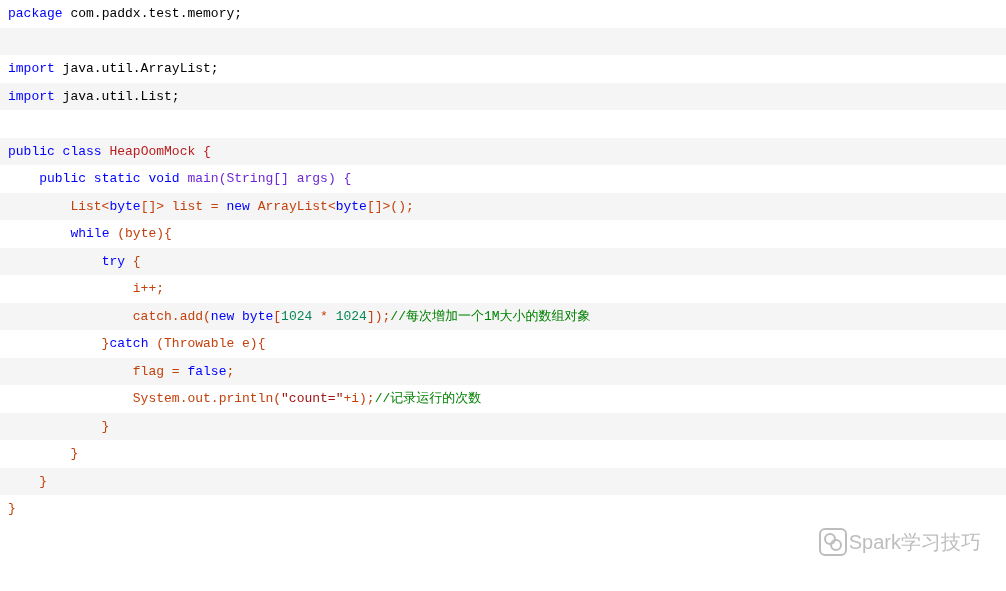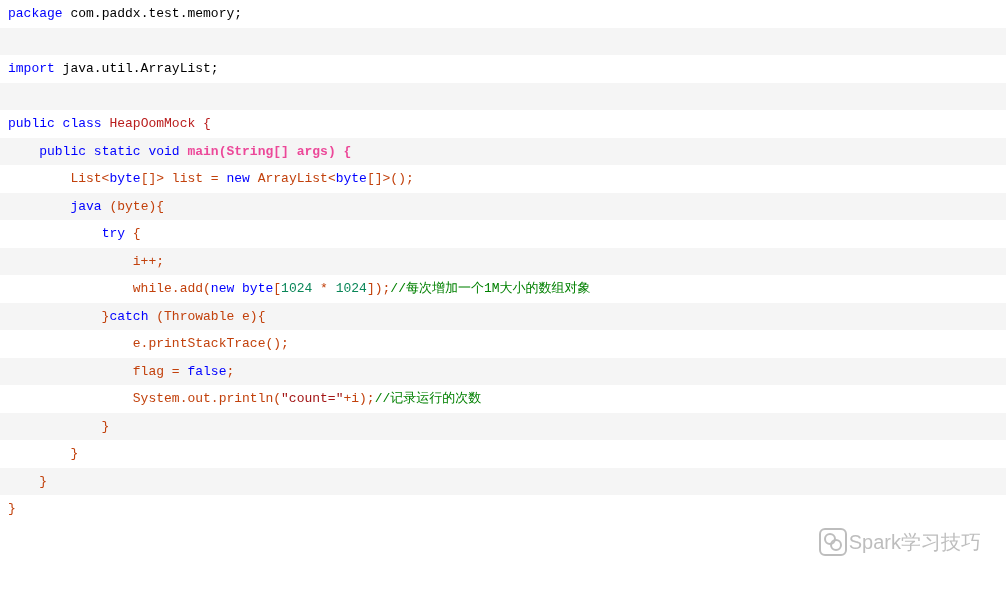--- a/index.html
+++ b/index.html
@@ -29,21 +29,21 @@
     }
     .code-line:nth-child(odd) {
       background: #ffffff;
     }
     .code-line:nth-child(even) {
       background: #f5f5f5;
     }
     .kw { color: #0000ff; }
     .pkg { color: #000000; }
     .cls { color: #b91c1c; }
-    .method { color: #ec4899; font-weight: bold; }
+    .method { color: #6d28d9; }
     .num { color: #098658; }
     .str { color: #a31515; }
     .comment { color: #008000; }
     .bool { color: #0000ff; }
     .plain { color: #c2410c; }
     .watermark {
       position: absolute;
       bottom: 35px;
       right: 25px;
       display: flex;
@@ -85,30 +85,30 @@
       right: 3px;
     }
   </style>
 </head>
 <body>
 
 <div class="code-container">
     <div class="code-line"><span><span class="kw">package </span><span class="pkg">com.paddx.test.memory;</span></span></div>
     <div class="code-line"><span>&nbsp;</span></div>
     <div class="code-line"><span><span class="kw">import </span><span class="pkg">java.util.ArrayList;</span></span></div>
+    <div class="code-line"><span><span class="kw">import </span><span class="pkg">java.util.List;</span></span></div>
     <div class="code-line"><span>&nbsp;</span></div>
     <div class="code-line"><span><span class="kw">public class </span><span class="cls">HeapOomMock {</span></span></div>
     <div class="code-line"><span><span class="plain">    </span><span class="kw">public static void </span><span class="method">main(String[] args) {</span></span></div>
     <div class="code-line"><span><span class="plain">        List&lt;</span><span class="kw">byte</span><span class="plain">[]&gt; list = </span><span class="kw">new </span><span class="plain">ArrayList&lt;</span><span class="kw">byte</span><span class="plain">[]&gt;();</span></span></div>
-    <div class="code-line"><span><span class="plain">        </span><span class="kw">java </span><span class="plain">(byte){</span></span></div>
+    <div class="code-line"><span><span class="plain">        </span><span class="kw">while </span><span class="plain">(byte){</span></span></div>
     <div class="code-line"><span><span class="plain">            </span><span class="kw">try </span><span class="plain">{</span></span></div>
     <div class="code-line"><span><span class="plain">                i++;</span></span></div>
-    <div class="code-line"><span><span class="plain">                while.add(</span><span class="kw">new </span><span class="kw">byte</span><span class="plain">[</span><span class="num">1024</span><span class="plain"> * </span><span class="num">1024</span><span class="plain">]);</span><span class="comment">//每次增加一个1M大小的数组对象</span></span></div>
+    <div class="code-line"><span><span class="plain">                catch.add(</span><span class="kw">new </span><span class="kw">byte</span><span class="plain">[</span><span class="num">1024</span><span class="plain"> * </span><span class="num">1024</span><span class="plain">]);</span><span class="comment">//每次增加一个1M大小的数组对象</span></span></div>
     <div class="code-line"><span><span class="plain">            }</span><span class="kw">catch </span><span class="plain">(Throwable e){</span></span></div>
-    <div class="code-line"><span><span class="plain">                e.printStackTrace();</span></span></div>
     <div class="code-line"><span><span class="plain">                flag = </span><span class="bool">false</span><span class="plain">;</span></span></div>
     <div class="code-line"><span><span class="plain">                System.out.println(</span><span class="str">"count="</span><span class="plain">+i);</span><span class="comment">//记录运行的次数</span></span></div>
     <div class="code-line"><span><span class="plain">            }</span></span></div>
     <div class="code-line"><span><span class="plain">        }</span></span></div>
     <div class="code-line"><span><span class="plain">    }</span></span></div>
     <div class="code-line"><span><span class="plain">}</span></span></div>
   </div>
 
 <div class="watermark">
   <div class="watermark-icon"></div>

